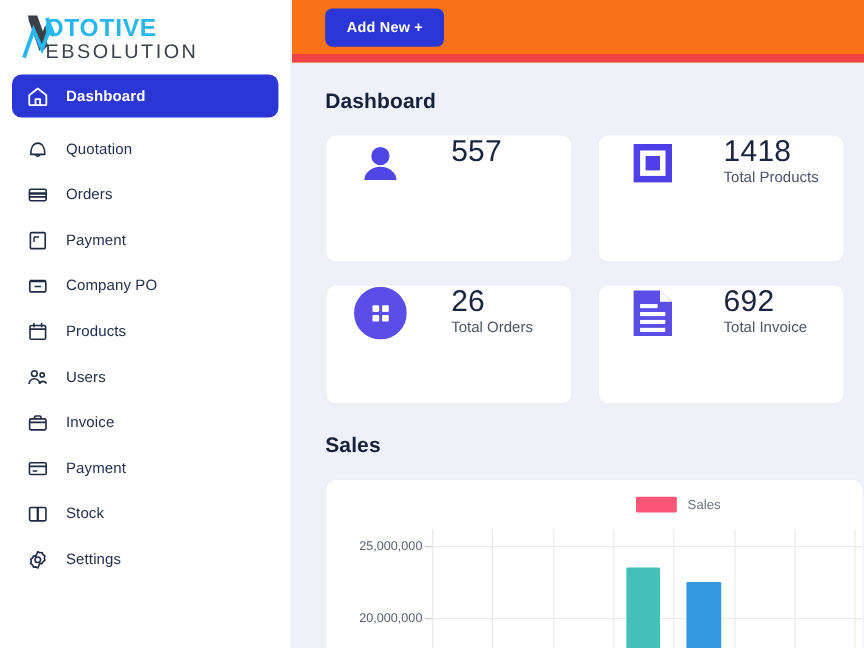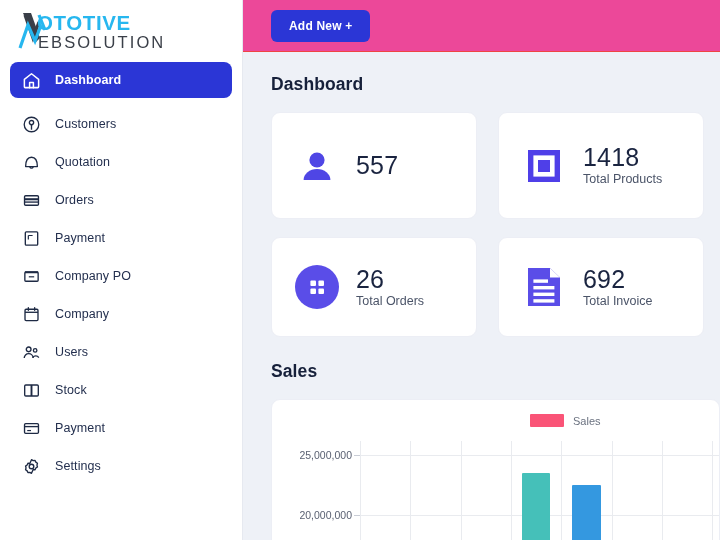--- a/index.html
+++ b/index.html
@@ -73,22 +73,22 @@
     height: 540px;
     display: flex;
     flex-direction: column;
     overflow: hidden;
     background: #eef1f7;
   }
 
   #topbar {
     height: 52px;
     flex: 0 0 52px;
-    background: #ec4899;
-    border-bottom: 1px solid #ef4444;
+    background: #f97316;
+    border-bottom: 7px solid #ef4444;
     display: flex;
     align-items: center;
     padding-left: 28px;
   }
   #add-new-btn {
     background: #2b36d6;
     color: #fff;
     border: none;
     border-radius: 6px;
     font-size: 12px;
@@ -120,22 +120,22 @@
     column-gap: 21px;
     row-gap: 18px;
     margin-bottom: 24px;
   }
   .stat-card {
     background: #ffffff;
     border: 1px solid #eceef5;
     border-radius: 9px;
     height: 100px;
     display: flex;
-    align-items: center;
     padding-left: 22px;
+    gap: 20px;
   }
   .stat-card.tall { height: 107px; }
   .stat-ico {
     width: 46px; height: 46px;
     flex: 0 0 46px;
     margin-right: 16px;
     display: flex; align-items: center; justify-content: center;
   }
   .stat-text { display: flex; flex-direction: column; }
   .stat-value {
@@ -253,30 +253,20 @@
           <svg width="19" height="19" viewBox="0 0 24 24" fill="none" stroke="#ffffff" stroke-width="1.9" stroke-linecap="round" stroke-linejoin="round">
             <path d="M3 10.5 L12 3.5 L21 10.5 V20 a1 1 0 0 1-1 1 H4 a1 1 0 0 1-1-1 Z"></path>
             <path d="M9.6 21 V14.6 h4.8 V21"></path>
           </svg>
         </span>
         <span class="nav-label">Dashboard</span>
       </div>
 
       <div class="nav-spacer"></div>
 
-      <div class="nav-item">
-        <span class="nav-ico">
-          <svg width="19" height="19" viewBox="0 0 24 24" fill="none" stroke="#1e2a44" stroke-width="1.7">
-            <circle cx="12" cy="12" r="9.2"></circle>
-            <circle cx="12" cy="9.6" r="2.7"></circle>
-            <path d="M12 12.3 V18.6"></path>
-          </svg>
-        </span>
-        <span class="nav-label">Customers</span>
-      </div>
 
       <div class="nav-item">
         <span class="nav-ico">
           <svg width="19" height="19" viewBox="0 0 24 24" fill="none" stroke="#1e2a44" stroke-width="1.7" stroke-linejoin="round">
             <path d="M4.6 17.2 C4.6 11 6.8 5.4 12 5.4 C17.2 5.4 19.4 11 19.4 17.2 Z"></path>
             <path d="M9.8 17.6 a2.4 2.4 0 0 0 4.4 0"></path>
           </svg>
         </span>
         <span class="nav-label">Quotation</span>
       </div>
@@ -315,55 +305,65 @@
       </div>
 
       <div class="nav-item">
         <span class="nav-ico">
           <svg width="19" height="19" viewBox="0 0 24 24" fill="none" stroke="#1e2a44" stroke-width="1.7">
             <rect x="3.8" y="5.4" width="16.4" height="14.4" rx="1.4"></rect>
             <path d="M3.8 9.2 H20.2"></path>
             <path d="M8 3.4 V6.6 M16 3.4 V6.6" stroke-linecap="round"></path>
           </svg>
         </span>
-        <span class="nav-label">Company</span>
+        <span class="nav-label">Products</span>
       </div>
 
       <div class="nav-item">
         <span class="nav-ico">
           <svg width="19" height="19" viewBox="0 0 24 24" fill="none" stroke="#1e2a44" stroke-width="1.7">
             <circle cx="8.4" cy="8" r="3"></circle>
             <path d="M2.8 19 a5.6 5.6 0 0 1 11.2 0"></path>
             <circle cx="16.6" cy="9.4" r="2.2"></circle>
             <path d="M13.6 18.4 a4.4 4.4 0 0 1 7.6 0"></path>
           </svg>
         </span>
         <span class="nav-label">Users</span>
       </div>
 
-
-      <div class="nav-item">
-        <span class="nav-ico">
-          <svg width="19" height="19" viewBox="0 0 24 24" fill="none" stroke="#1e2a44" stroke-width="1.7">
-            <rect x="3.4" y="5" width="17.2" height="14" rx="1.4"></rect>
-            <path d="M12 5 V19" stroke-width="2.4"></path>
-          </svg>
-        </span>
-        <span class="nav-label">Stock</span>
+      <div class="nav-item">
+        <span class="nav-ico">
+          <svg width="19" height="19" viewBox="0 0 24 24" fill="none" stroke="#1e2a44" stroke-width="1.7">
+            <rect x="3.4" y="7.6" width="17.2" height="11.6" rx="1.6"></rect>
+            <path d="M8.6 7.6 V6 a1.4 1.4 0 0 1 1.4-1.4 h4 a1.4 1.4 0 0 1 1.4 1.4 v1.6"></path>
+            <path d="M3.4 11.4 H20.6"></path>
+          </svg>
+        </span>
+        <span class="nav-label">Invoice</span>
       </div>
 
       <div class="nav-item">
         <span class="nav-ico">
           <svg width="19" height="19" viewBox="0 0 24 24" fill="none" stroke="#1e2a44" stroke-width="1.7">
             <rect x="3.2" y="5.8" width="17.6" height="12.4" rx="1.4"></rect>
             <path d="M3.2 9.6 H20.8"></path>
             <path d="M6.6 14.6 H11.4" stroke-width="1.5"></path>
           </svg>
         </span>
         <span class="nav-label">Payment</span>
+      </div>
+
+      <div class="nav-item">
+        <span class="nav-ico">
+          <svg width="19" height="19" viewBox="0 0 24 24" fill="none" stroke="#1e2a44" stroke-width="1.7">
+            <rect x="3.4" y="5" width="17.2" height="14" rx="1.4"></rect>
+            <path d="M12 5 V19" stroke-width="2.4"></path>
+          </svg>
+        </span>
+        <span class="nav-label">Stock</span>
       </div>
 
       <div class="nav-item">
         <span class="nav-ico">
           <svg width="19" height="19" viewBox="0 0 24 24" fill="none" stroke="#1e2a44" stroke-width="1.7" stroke-linejoin="round">
             <path d="M12 3.4 l2.1 1.2 2.4-.3 1 2.2 2 1.4-.6 2.3.6 2.3-2 1.4-1 2.2-2.4-.3L12 20.6 l-2.1-1.2-2.4.3-1-2.2-2-1.4.6-2.3-.6-2.3 2-1.4 1-2.2 2.4.3Z"></path>
             <circle cx="12" cy="12" r="2.9"></circle>
           </svg>
         </span>
         <span class="nav-label">Settings</span>

